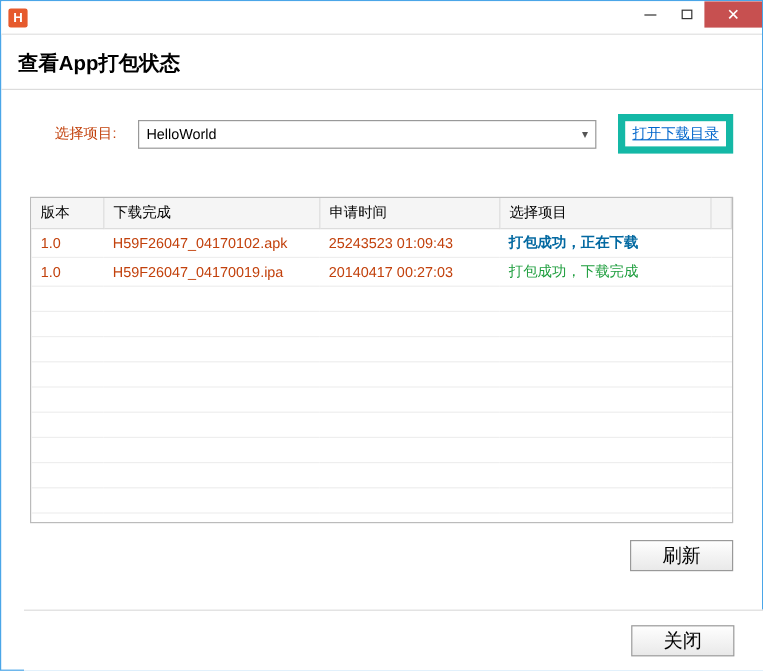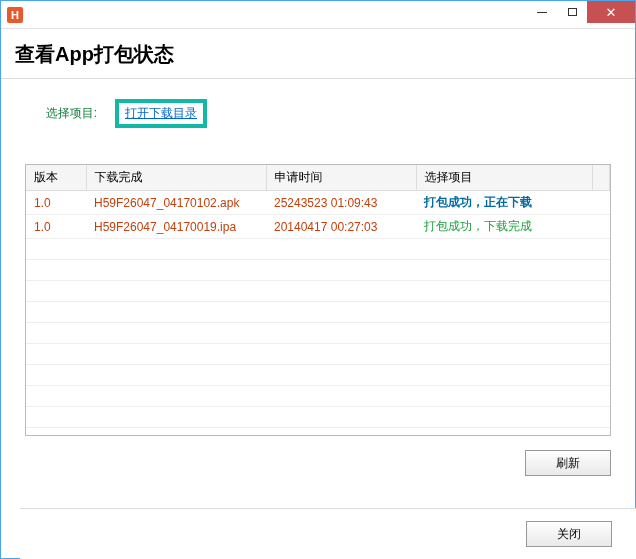--- a/index.html
+++ b/index.html
@@ -46,49 +46,49 @@
   .win-btn.minimize { width: 30px; }
   .win-btn.maximize { width: 30px; }
   .win-btn.close {
     width: 48px; height: 22px;
     background: #c75050;
     color: #fff;
     font-size: 13px;
   }
   .header {
     padding: 12px 14px 6px 14px;
-    font-size: 20px;
+    font-size: 17px;
     font-weight: bold;
     color: #000;
   }
   .divider { height: 1px; background: #dcdcdc; margin: 4px 0 0 0; }
   .content {
     padding: 20px 24px 8px 24px;
   }
   .row-project {
     display: flex;
     align-items: center;
     gap: 18px;
     margin-bottom: 14px;
   }
-  .label-project { width: 72px; text-align: right; color: #15803d; }
+  .label-project { width: 72px; text-align: right; color: #c2410c; }
   .select-project {
     flex: 1;
     height: 24px;
     border: 1px solid #999;
     background: #fff;
     display: flex;
     align-items: center;
     justify-content: space-between;
     padding: 0 6px;
     cursor: pointer;
   }
   .select-arrow { font-size: 10px; color: #555; }
   .open-link-wrap {
-    border: 4px solid #14b8a6;
+    border: 6px solid #14b8a6;
     padding: 2px 6px;
   }
   .open-link {
     color: #0066cc;
     text-decoration: underline;
     cursor: pointer;
   }
   .table-wrap {
     border: 1px solid #bbb;
     height: 272px;
@@ -125,21 +125,21 @@
   .btn-row-right {
     display: flex;
     justify-content: flex-end;
     margin-top: 14px;
   }
   .btn {
     width: 86px; height: 26px;
     border: 1px solid #999;
     background: linear-gradient(#fefefe, #e9e9e9);
     cursor: pointer;
-    font-size: 12px;
+    font-size: 16px;
     display: flex; align-items: center; justify-content: center;
   }
   .footer {
     border-top: 1px solid #dcdcdc;
     padding: 12px 24px;
     display: flex;
     justify-content: flex-end;
     position: absolute;
     bottom: 0; left: 0; right: 0;
     background: #fff;
@@ -168,20 +168,24 @@
   </div>
 </div>
 
 <div class="header">查看App打包状态</div>
 <div class="divider"></div>
 
 <div class="content">
 
   <div class="row-project">
     <div class="label-project">选择项目:</div>
+    <div class="select-project">
+      <span>HelloWorld</span>
+      <span class="select-arrow">▾</span>
+    </div>
     <div class="open-link-wrap">
       <a class="open-link">打开下载目录</a>
     </div>
   </div>
 
   <div class="table-wrap">
     <table>
       <thead>
         <tr>
           <th class="col-ver">版本</th>

